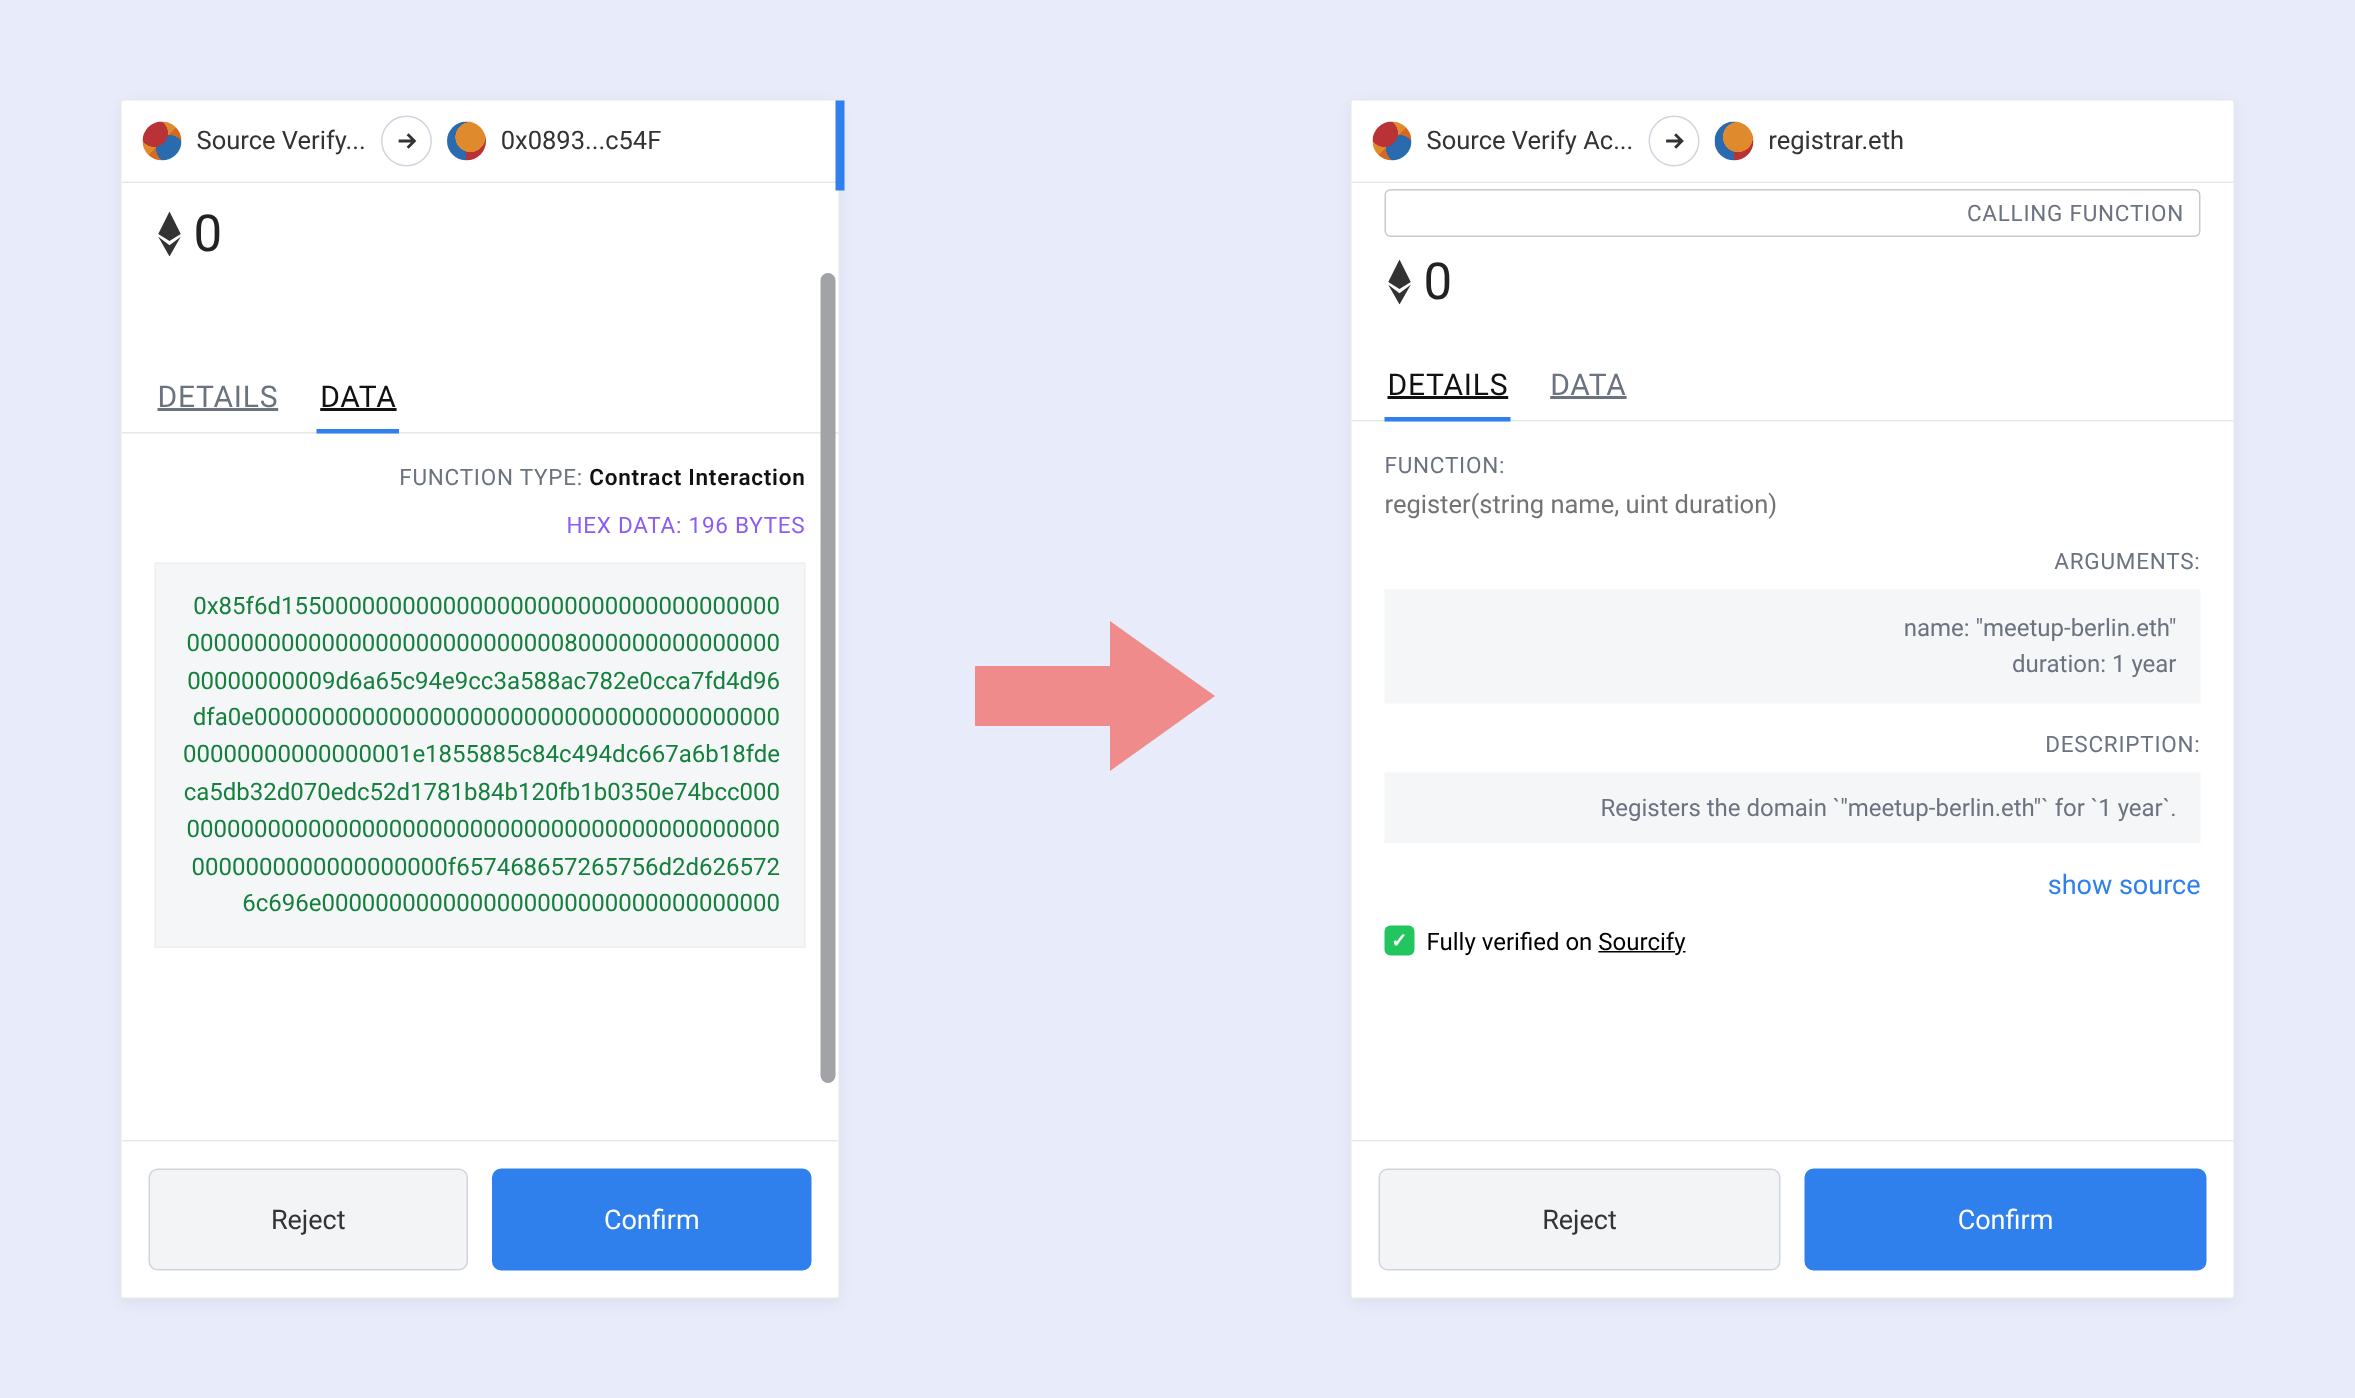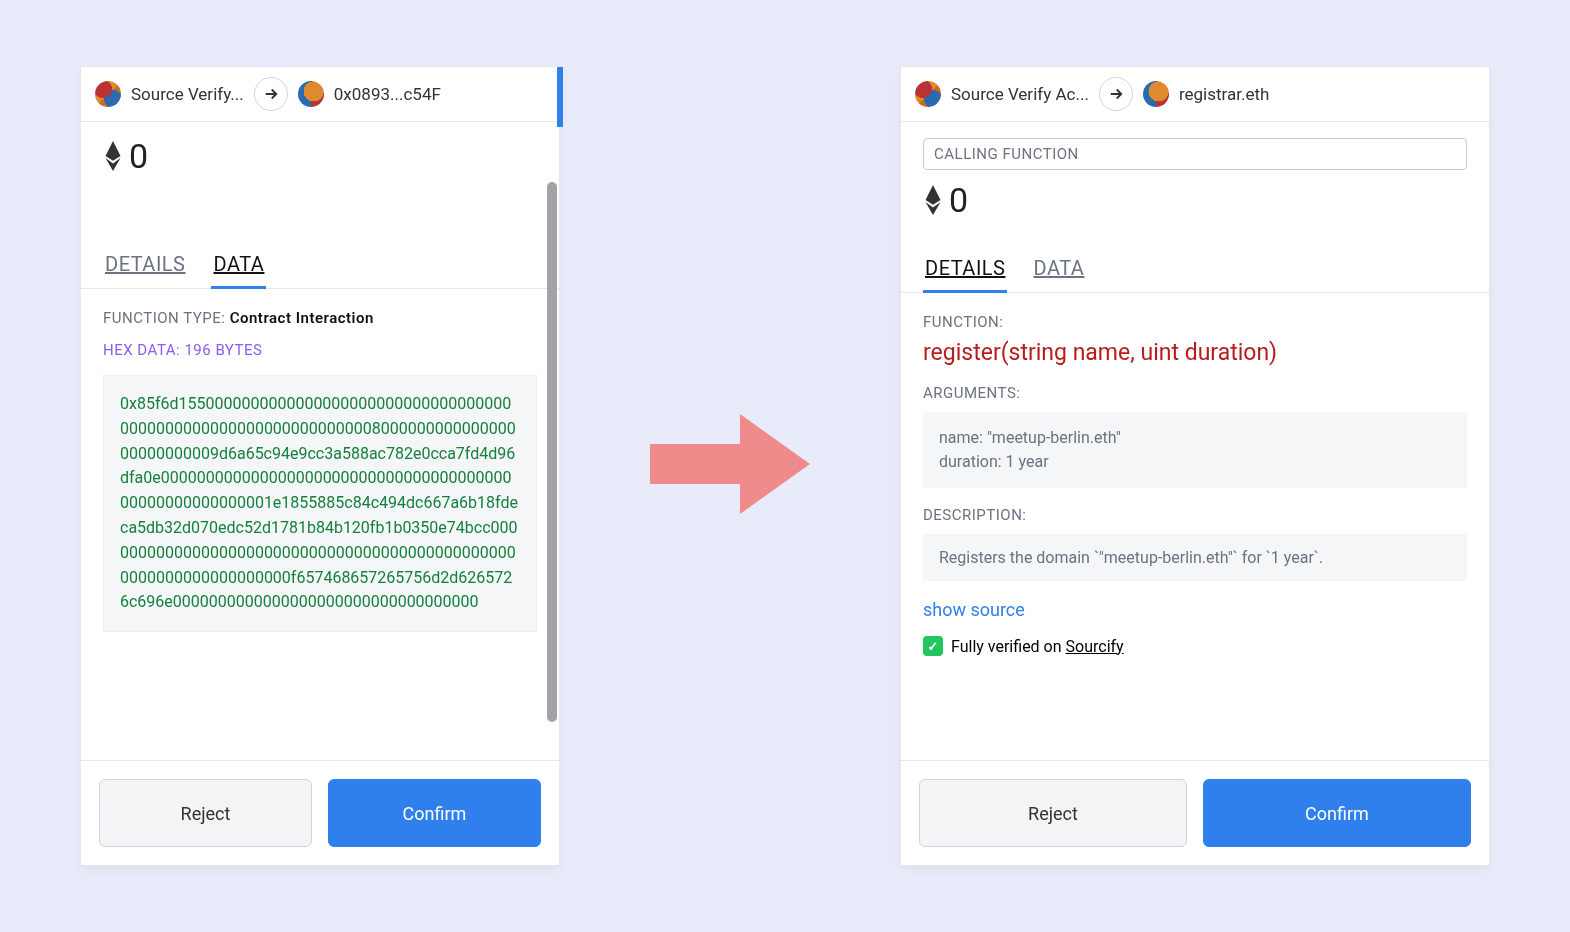--- a/index.html
+++ b/index.html
@@ -14,20 +14,21 @@
       height: 932px;
       position: relative;
     }
     .container {
       display: flex;
       align-items: center;
       justify-content: center;
       gap: 90px;
       padding: 10px 20px;
       height: 100%;
+      text-align: right;
     }
     .panel {
       background: #fff;
       border: 1px solid #e5e7eb;
       box-shadow: 0 3px 10px rgba(0,0,0,0.05);
       display: flex;
       flex-direction: column;
       position: relative;
       border-radius: 2px;
     }
@@ -207,36 +208,36 @@
     }
     .big-arrow svg { width: 160px; height: 110px; }
     .chip {
       display: inline-block;
       border: 1px solid #c6cad1;
       color: #6b7280;
       padding: 6px 10px;
       border-radius: 4px;
       font-size: 15px;
       letter-spacing: 0.5px;
-      margin: 16px 22px 4px 22px;
+      margin: 4px 22px 4px 22px;
     }
     .section-label {
       color: #6b7280;
       font-size: 15px;
       letter-spacing: 0.5px;
       margin: 18px 0 10px 0;
     }
     .function-line {
       display: flex;
       align-items: baseline;
       gap: 8px;
       flex-wrap: wrap;
       flex-direction: column;
     }
-    .function-value { color: #b91c1c; font-size: 23px; }
+    .function-value { color: #737373; font-size: 17px; }
     .arg-box {
       background: #f5f6f8;
       padding: 14px 16px;
       color: #6b7280;
       font-size: 16px;
       line-height: 1.5;
     }
     .desc-box {
       background: #f5f6f8;
       padding: 14px 16px;

